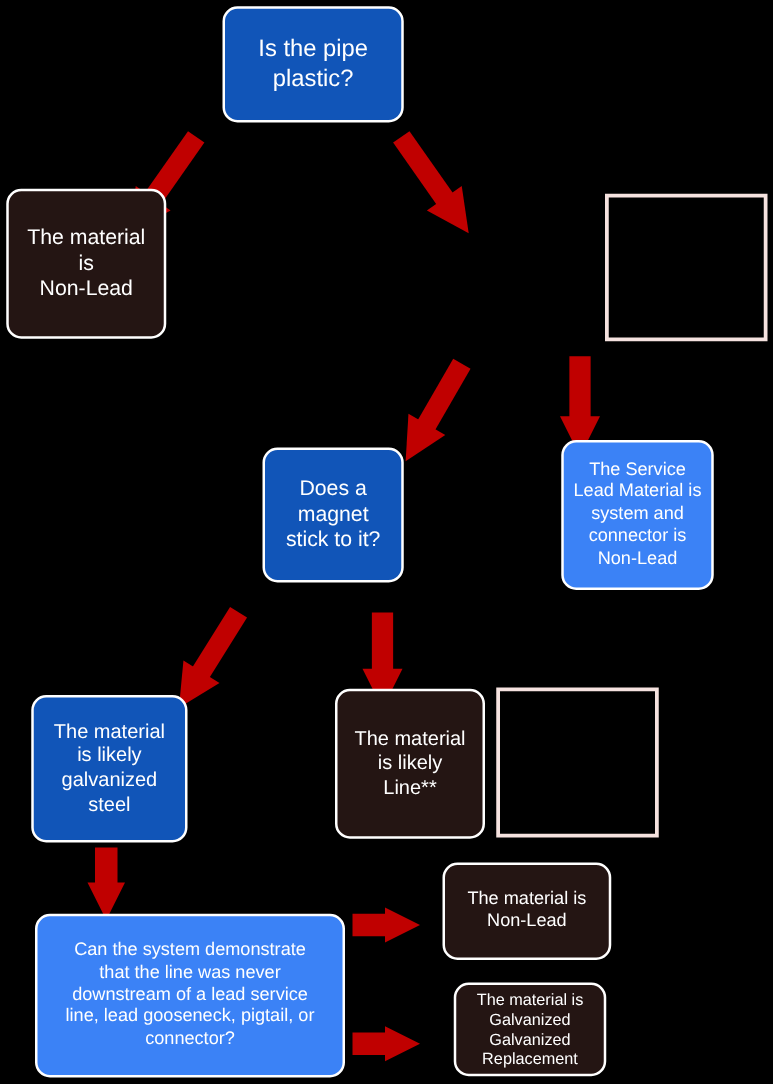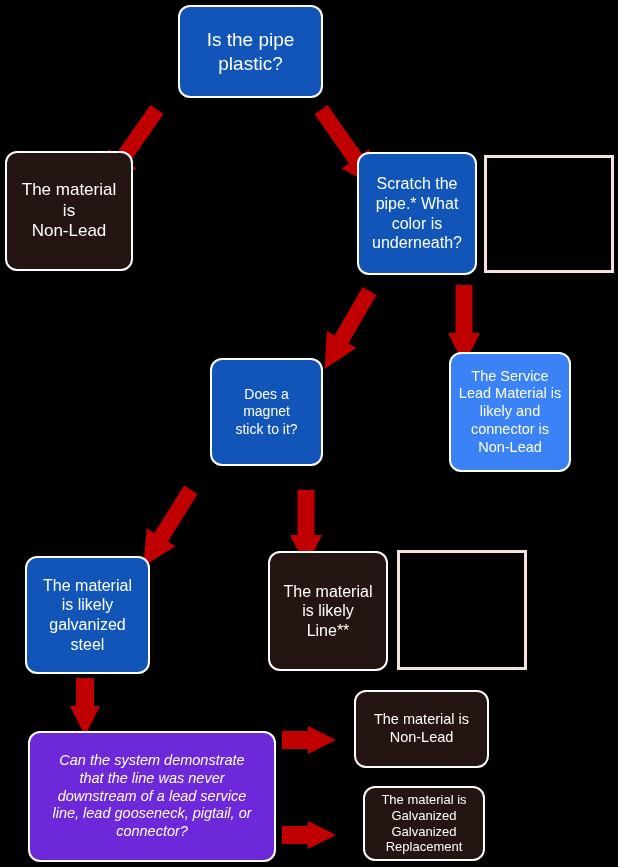--- a/index.html
+++ b/index.html
@@ -118,41 +118,35 @@
     </div>
     <div class="imgbox" style="left: 484px; top: 155px; width: 130px; height: 118px; border-color: rgb(245, 226, 223);"></div>
     <div class="imgbox" style="left: 397px; top: 550px; width: 130px; height: 120px; border-color: rgb(245, 226, 223);"></div>
     <div class="node blue" style="left: 178px; top: 5px; width: 145px; height: 93px; font-size: 19px; background: rgb(17, 85, 184); border-color: rgb(255, 255, 255); color: rgb(255, 255, 255);">
       <span class="txt">Is the pipe
 plastic?</span>
     </div>
     <div class="node dark" style="left: 5px; top: 151px; width: 128px; height: 120px; font-size: 17px; background: rgb(36, 21, 19); border-color: rgb(255, 255, 255); color: rgb(255, 255, 255);">
       <span class="txt"><span>The material</span><br><span>is</span><br><b>Non-Lead</b></span>
     </div>
-    <div class="node blue" style="left: 357px; top: 152px; width: 120px; height: 123px; font-size: 16px; background: rgb(17, 85, 184); border-color: rgb(255, 255, 255); color: rgb(255, 255, 255);">
-      <span class="txt">Scratch the
-pipe.* What
-color is
-underneath?</span>
+    <div class="node dark" style="left: 449px; top: 352px; width: 122px; height: 120px; font-size: 14.5px; background: #3b82f6; border-color: rgb(255, 255, 255); color: rgb(255, 255, 255);">
+      <span class="txt"><span>The Service</span><br><span>Lead Material is</span><br><span>system and</span><br><span>connector is</span><br><b>Non-Lead</b></span>
     </div>
-    <div class="node dark" style="left: 449px; top: 352px; width: 122px; height: 120px; font-size: 14.5px; background: #3b82f6; border-color: rgb(255, 255, 255); color: rgb(255, 255, 255);">
-      <span class="txt"><span>The Service</span><br><span>Lead Material is</span><br><span>likely and</span><br><span>connector is</span><br><b>Non-Lead</b></span>
-    </div>
-    <div class="node blue" style="left: 210px; top: 358px; width: 113px; height: 108px; font-size: 14px; background: rgb(17, 85, 184); border-color: rgb(255, 255, 255); color: rgb(255, 255, 255); text-align: center;">
+    <div class="node blue" style="left: 210px; top: 358px; width: 113px; height: 108px; font-size: 17px; background: rgb(17, 85, 184); border-color: rgb(255, 255, 255); color: rgb(255, 255, 255); text-align: center;">
       <span class="txt">Does a
 magnet
 stick to it?</span>
     </div>
     <div class="node blue" style="left: 25px; top: 556px; width: 125px; height: 118px; font-size: 16px; background: rgb(17, 85, 184); border-color: rgb(255, 255, 255); color: rgb(255, 255, 255);">
       <span class="txt"><span>The material</span><br><span>is likely</span><br><span>galvanized</span><br><span>steel</span></span>
     </div>
     <div class="node dark" style="left: 268px; top: 551px; width: 120px; height: 120px; font-size: 16px; background: rgb(36, 21, 19); border-color: rgb(255, 255, 255); color: rgb(255, 255, 255);">
       <span class="txt"><span>The material</span><br><span>is likely</span><br><b>Line**</b></span>
     </div>
-    <div class="node blue" style="left: 28px; top: 731px; width: 248px; height: 131px; font-size: 14.5px; background: #6d28d9; border-color: rgb(255, 255, 255); color: rgb(255, 255, 255); font-style: italic;">
+    <div class="node blue" style="left: 28px; top: 731px; width: 248px; height: 131px; font-size: 14.5px; background: #3b82f6; border-color: rgb(255, 255, 255); color: rgb(255, 255, 255);">
       <span class="txt">Can the system demonstrate
 that the line was never
 downstream of a lead service
 line, lead gooseneck,  pigtail, or
 connector?</span>
     </div>
     <div class="node dark" style="left: 354px; top: 690px; width: 135px; height: 78px; font-size: 14.5px; background: rgb(36, 21, 19); border-color: rgb(255, 255, 255); color: rgb(255, 255, 255);">
       <span class="txt"><span>The material is</span><br><b>Non-Lead</b></span>
     </div>
     <div class="node dark" style="left: 363px; top: 786px; width: 122px; height: 75px; font-size: 13px; background: rgb(36, 21, 19); border-color: rgb(255, 255, 255); color: rgb(255, 255, 255);">

